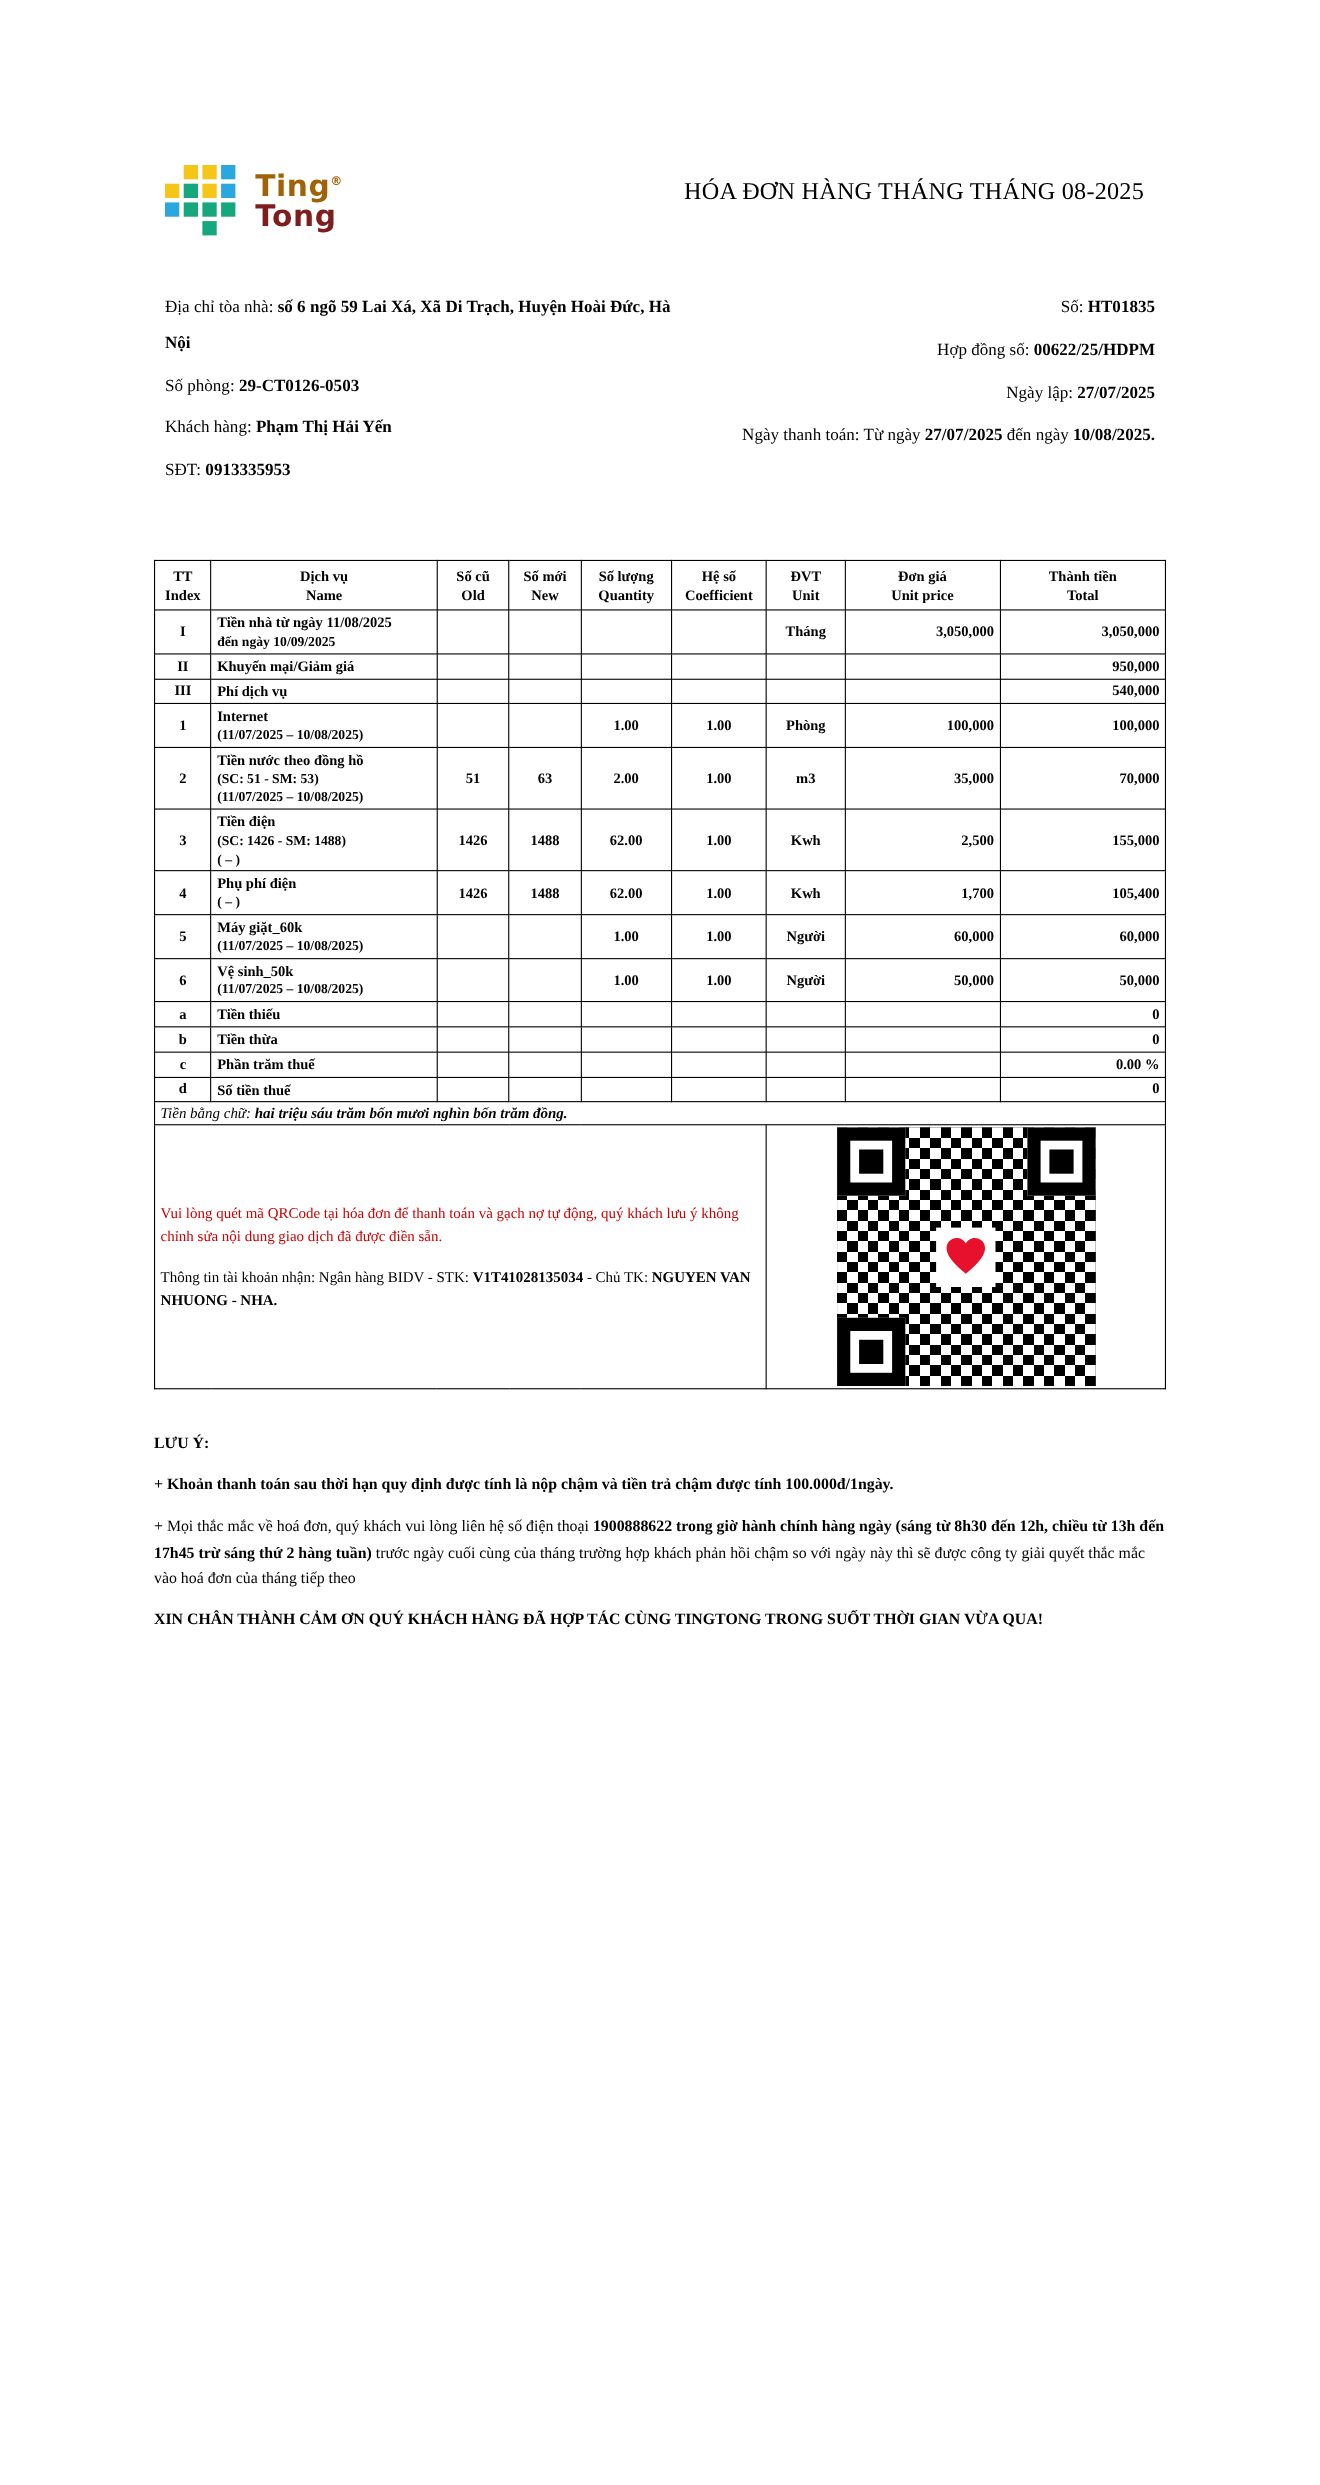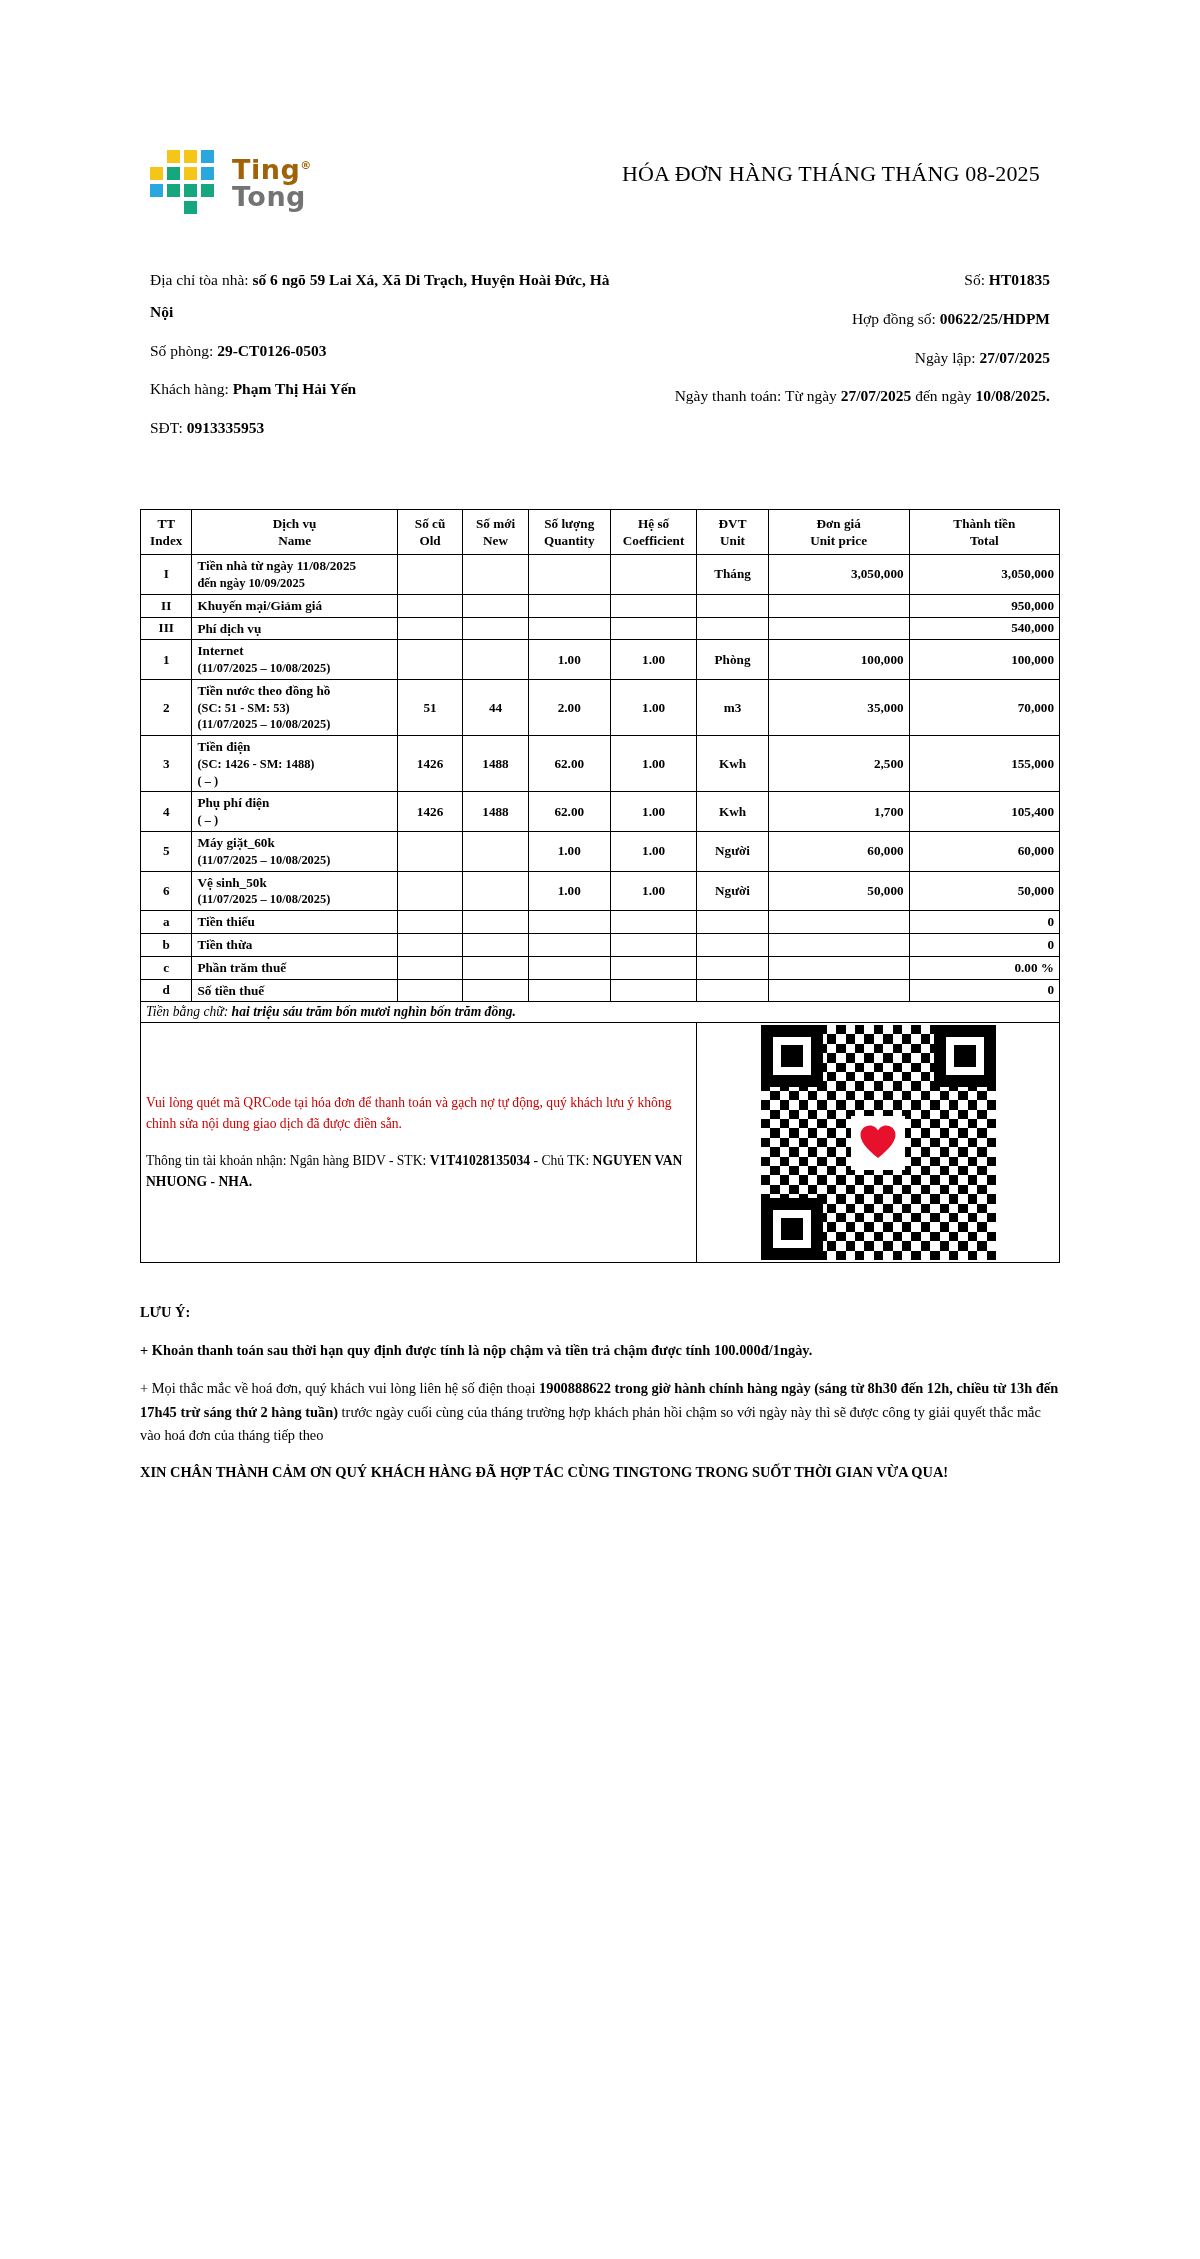--- a/index.html
+++ b/index.html
@@ -50,21 +50,21 @@
   .c-y { background: #f5c518; }
   .c-g { background: #17a77e; }
   .c-b { background: #2aa7df; }
   .logo-text {
     line-height: 1.0;
   }
   .logo-text .l1, .logo-text .l2 {
     font-family: "DejaVu Sans", sans-serif;
     font-weight: bold;
     font-size: 27px;
-    color: #737373;
+    color: #7f1d1d;
     letter-spacing: .5px;
   }
   .logo-text .l1 { color: #a16207; }
   .logo-text sup { font-size: 11px; vertical-align: super; }
 
   .doc-title {
     flex: 1;
     text-align: right;
     font-size: 22px;
     font-weight: normal;
@@ -346,21 +346,21 @@
             <td class="num">1.00</td>
             <td class="num">1.00</td>
             <td class="unit">Phòng</td>
             <td class="money">100,000</td>
             <td class="money">100,000</td>
           </tr>
           <tr class="row-tall">
             <td class="idx">2</td>
             <td class="name">Tiền nước theo đồng hồ<div class="sub">(SC: 51 - SM: 53)</div><div class="sub">(11/07/2025 – 10/08/2025)</div></td>
             <td class="num">51</td>
-            <td class="num">44</td>
+            <td class="num">63</td>
             <td class="num">2.00</td>
             <td class="num">1.00</td>
             <td class="unit">m3</td>
             <td class="money">35,000</td>
             <td class="money">70,000</td>
           </tr>
           <tr class="row-tall">
             <td class="idx">3</td>
             <td class="name">Tiền điện<div class="sub">(SC: 1426 - SM: 1488)</div><div class="sub">( – )</div></td>
             <td class="num">1426</td>

